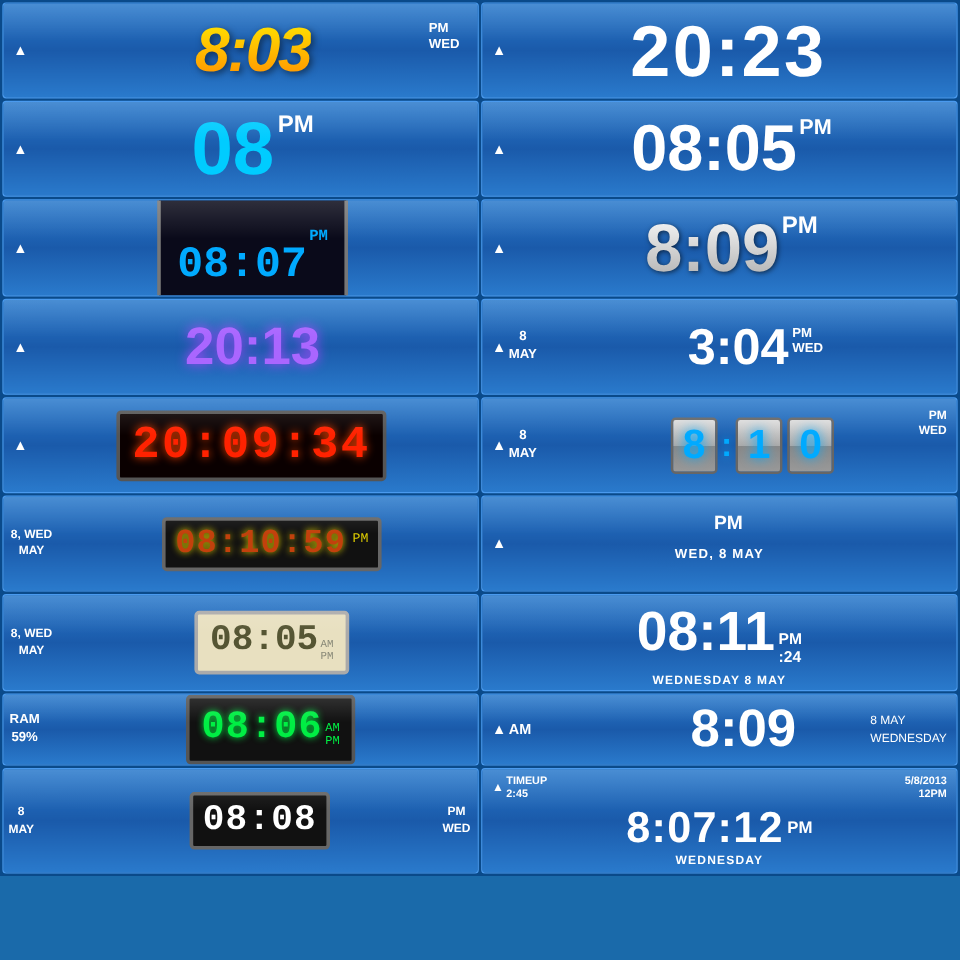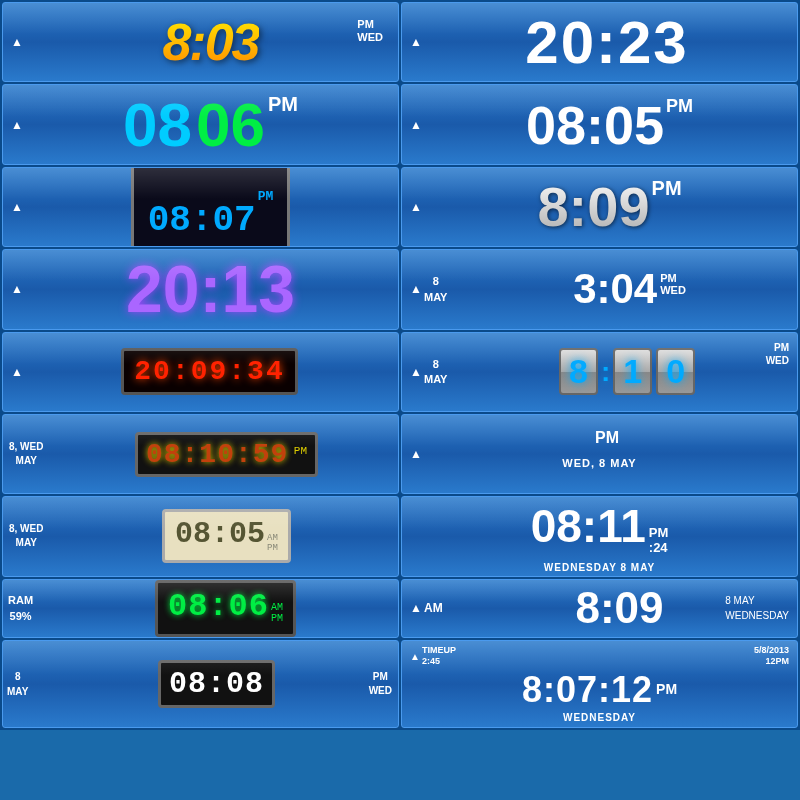--- a/index.html
+++ b/index.html
@@ -160,21 +160,20 @@
     </div>
 
     <div class="clock-cell clock-2">
       <span class="arrow-up">▲</span>
       <span class="time-display" style="font-size:60px; color:white; font-family:'Arial Black',sans-serif; font-weight:900; margin-left:15px;">20:23</span>
     </div>
 
     <div class="clock-cell">
       <span class="arrow-up">▲</span>
       <span style="margin-left:20px; font-size:62px; font-weight:900; font-family:'Arial Black',sans-serif; color:#00ccff;">08</span>
-      <span style="font-size:62px; font-weight:900; font-family:'Arial Black',sans-serif; color:#00ee44; margin-left:4px;">06</span>
       <span style="font-size:20px; color:white; font-weight:bold; position:relative; top:-20px; margin-left:3px;">PM</span>
     </div>
 
     <div class="clock-cell">
       <span class="arrow-up">▲</span>
       <span style="margin-left:20px; font-size:54px; font-weight:900; font-family:'Arial Black',sans-serif; color:white;">08:05</span>
       <span style="font-size:18px; color:white; font-weight:bold; position:relative; top:-18px; margin-left:2px;">PM</span>
     </div>
 
     <div class="clock-cell">
@@ -186,40 +185,40 @@
     </div>
 
     <div class="clock-cell">
       <span class="arrow-up">▲</span>
       <span style="margin-left:20px; font-size:56px; font-weight:900; font-family:'Arial Black',sans-serif; background:linear-gradient(180deg,#fff 0%,#aaa 100%); -webkit-background-clip:text; -webkit-text-fill-color:transparent; background-clip:text; filter:drop-shadow(1px 1px 2px rgba(0,0,0,0.6));">8:09</span>
       <span style="font-size:20px; color:white; font-weight:bold; position:relative; top:-18px; margin-left:2px;">PM</span>
     </div>
 
     <div class="clock-cell">
       <span class="arrow-up">▲</span>
-      <span style="margin-left:20px; font-size:66px; font-weight:900; font-family:'Arial Black',sans-serif; color:#aa66ff; text-shadow: 0 0 10px #aa44ff; text-align: center;">20:13</span>
+      <span style="margin-left:20px; font-size:44px; font-weight:900; font-family:'Arial Black',sans-serif; color:#aa66ff; text-shadow: 0 0 10px #aa44ff; text-align: center;">20:13</span>
     </div>
 
     <div class="clock-cell">
       <span class="arrow-up">▲</span>
       <div style="position:absolute; left:22px; top:50%; transform:translateY(-50%); text-align:center; color:white; font-size:11px; font-weight:bold; line-height:1.4;">
         <div>8</div>
         <div>MAY</div>
       </div>
       <span style="margin-left:60px; font-size:42px; font-weight:900; font-family:'Arial Black',sans-serif; color:white;">3:04</span>
       <div style="display:flex; flex-direction:column; margin-left:3px; position:relative; top:-5px;">
         <span style="font-size:11px; color:white; font-weight:bold;">PM</span>
         <span style="font-size:11px; color:white; font-weight:bold;">WED</span>
       </div>
     </div>
 
     <div class="clock-cell">
       <span class="arrow-up">▲</span>
       <div style="background:#0a0000; border:3px solid #555; border-radius:4px; padding:5px 10px; margin-left:18px;">
-        <span style="font-size:28px; color:#ff2200; font-family:'Courier New',monospace; font-weight:bold; letter-spacing:2px; text-shadow: 0 0 8px #ff4400;">20:09:34</span>
+        <span style="font-size:38px; color:#ff2200; font-family:'Courier New',monospace; font-weight:bold; letter-spacing:2px; text-shadow: 0 0 8px #ff4400;">20:09:34</span>
       </div>
     </div>
 
     <div class="clock-cell">
       <span class="arrow-up">▲</span>
       <div style="position:absolute; left:22px; top:50%; transform:translateY(-50%); text-align:center; color:white; font-size:11px; font-weight:bold; line-height:1.4;">
         <div>8</div>
         <div>MAY</div>
       </div>
       <div style="display:flex; align-items:center; margin-left:55px; gap:2px;">

